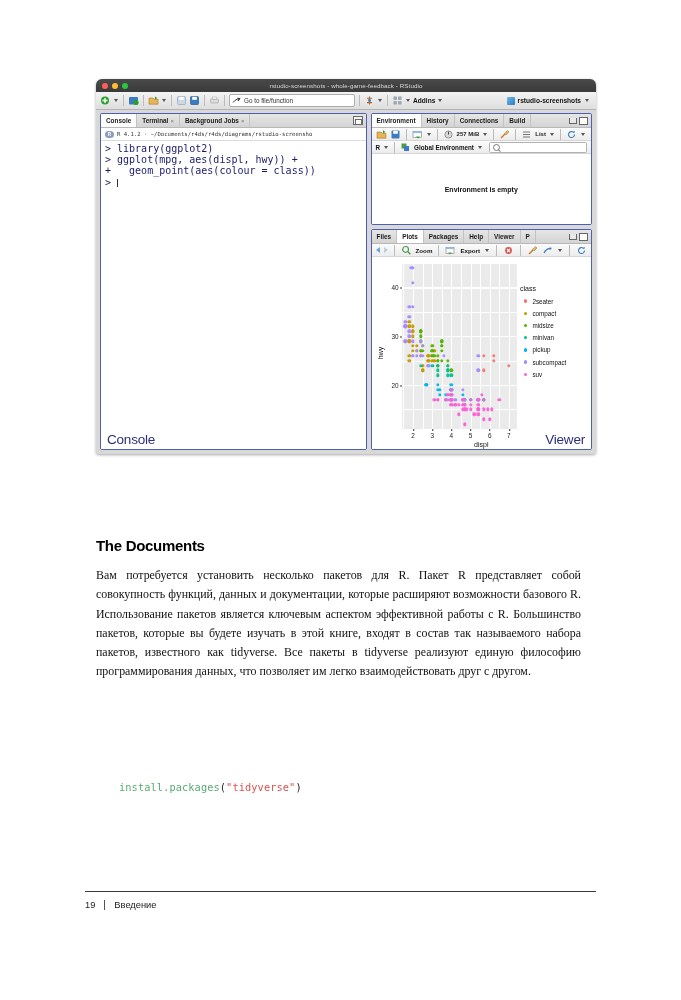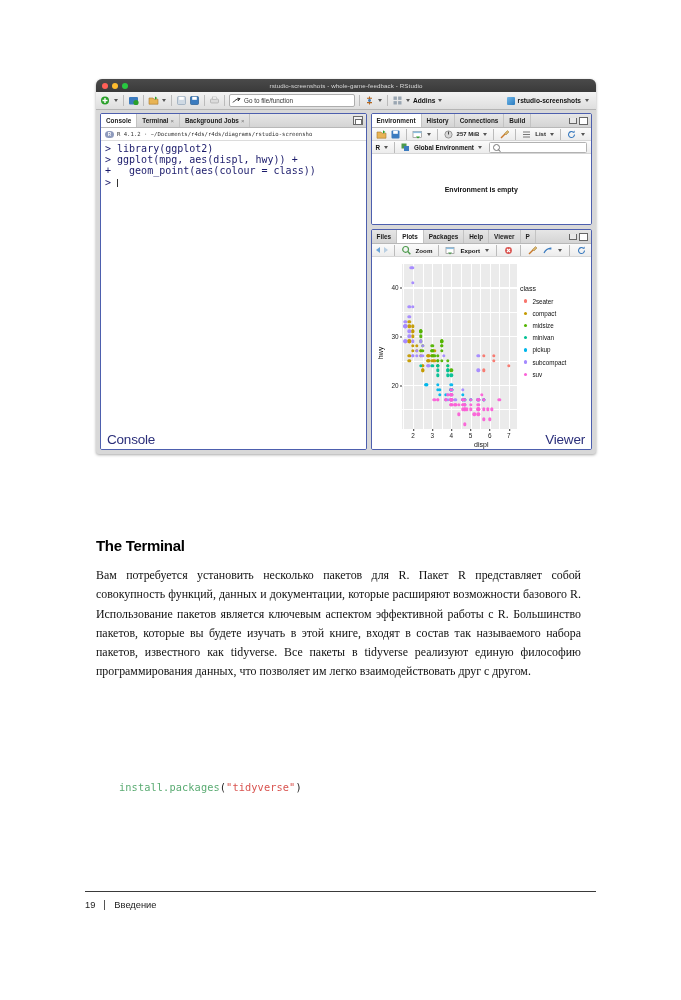--- a/index.html
+++ b/index.html
@@ -791,21 +791,21 @@
             </div>
             <div class="pane-label label-output">Viewer</div>
           </div>
 
         </div>
       </div>
     </div>
   </div>
 
 
-  <div class="h2">The Terminal</div>
+  <div class="h2">The Documents</div>
 
   <div class="para p1">Вам потребуется установить несколько пакетов для R. Пакет R представляет собой совокупность функций, данных и документации, которые расширяют возможности базового R. Использование пакетов является ключевым аспектом эффективной работы с R. Большинство пакетов, которые вы будете изучать в этой книге, входят в состав так называемого набора пакетов, известного как tidyverse. Все пакеты в tidyverse реализуют единую философию программирования данных, что позволяет им легко взаимодействовать друг с другом.</div>
 
   <div class="code"><span class="c-fn">install.packages</span><span class="c-pn">(</span><span class="c-str">"tidyverse"</span><span class="c-pn">)</span></div>
 
 
   <div class="footer-rule"></div>
   <div class="footer">
     <span>19</span>
     <span class="bar"></span>

